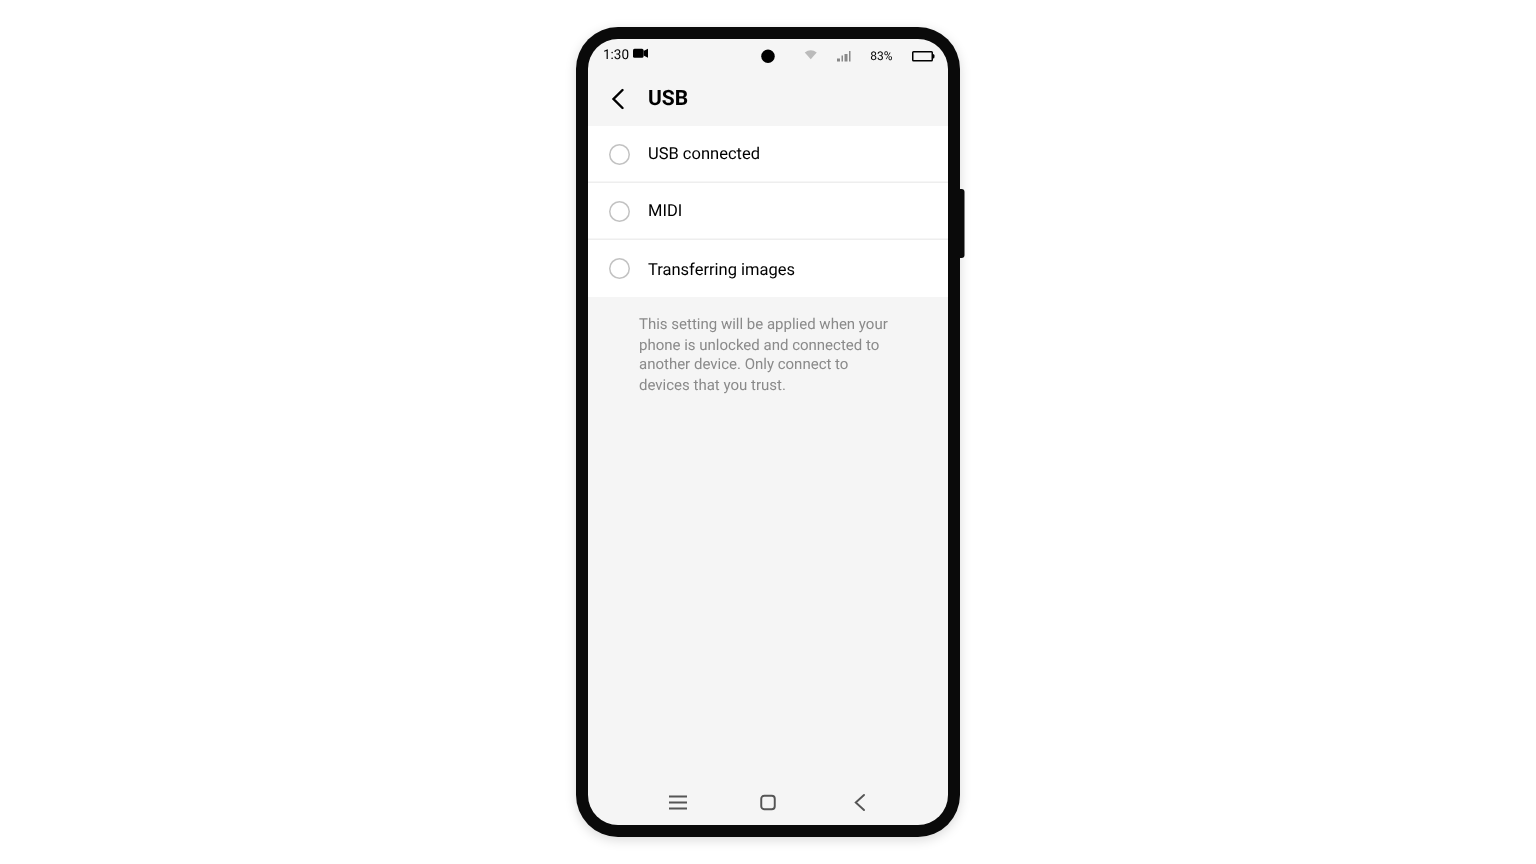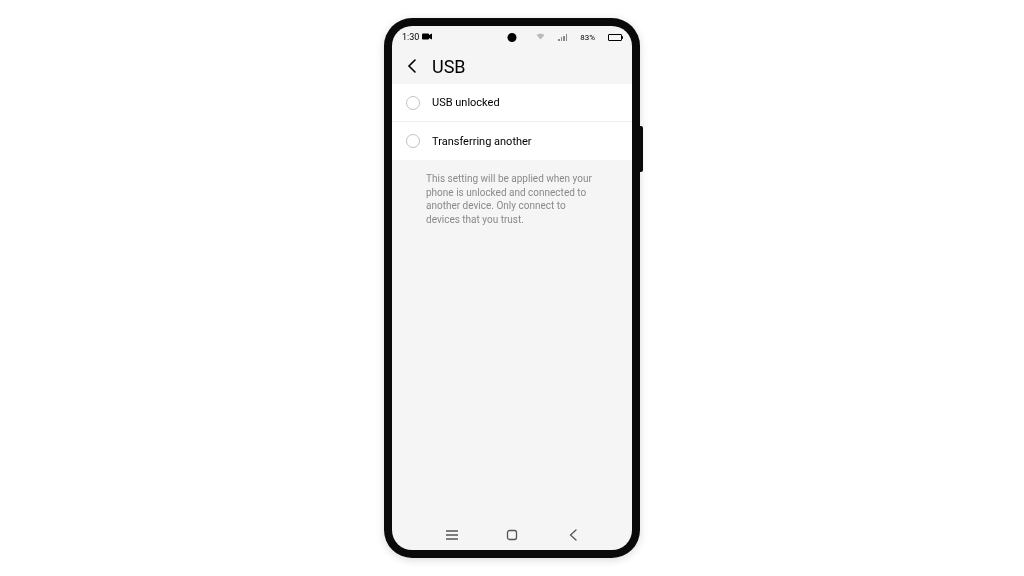--- a/index.html
+++ b/index.html
@@ -70,22 +70,22 @@
       gap: 14px;
     }
     .back-btn {
       width: 14px;
       height: 14px;
       display: flex;
       align-items: center;
       justify-content: center;
     }
     .header-title {
-      font-size: 18px;
-      font-weight: 400;
+      font-size: 14px;
+      font-weight: 700;
       color: #000;
     }
     .options-list {
       background: #fff;
     }
     .option-row {
       height: 38px;
       display: flex;
       align-items: center;
       padding: 0 14px;
@@ -200,25 +200,29 @@
         <svg width="9" height="14" viewBox="0 0 9 14">
             <path d="M8 1 L2 7 L8 13" stroke="#000" stroke-width="1.6" fill="none" stroke-linecap="round"></path>
           </svg>
       </div>
       <div class="header-title">USB</div>
     </div>
 
     <div class="options-list">
       <div class="option-row">
         <div class="radio"></div>
-        <div class="option-label">USB unlocked</div>
+        <div class="option-label">USB connected</div>
       </div>
       <div class="option-row">
         <div class="radio"></div>
-        <div class="option-label">Transferring another</div>
+        <div class="option-label">MIDI</div>
+      </div>
+      <div class="option-row">
+        <div class="radio"></div>
+        <div class="option-label">Transferring images</div>
       </div>
     </div>
 
     <div class="footnote">This setting will be applied when your phone is unlocked and connected to another device. Only connect to devices that you trust.</div>
 
     <div class="nav-bar">
       <div class="nav-btn">
         <svg width="14" height="10" viewBox="0 0 14 10">
             <line x1="1" y1="1" x2="13" y2="1" stroke="#555" stroke-width="1.3"></line>
             <line x1="1" y1="5" x2="13" y2="5" stroke="#555" stroke-width="1.3"></line>

